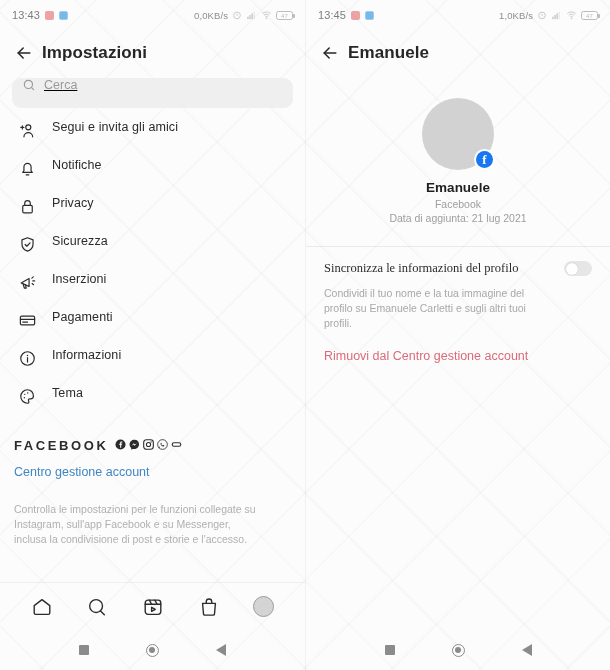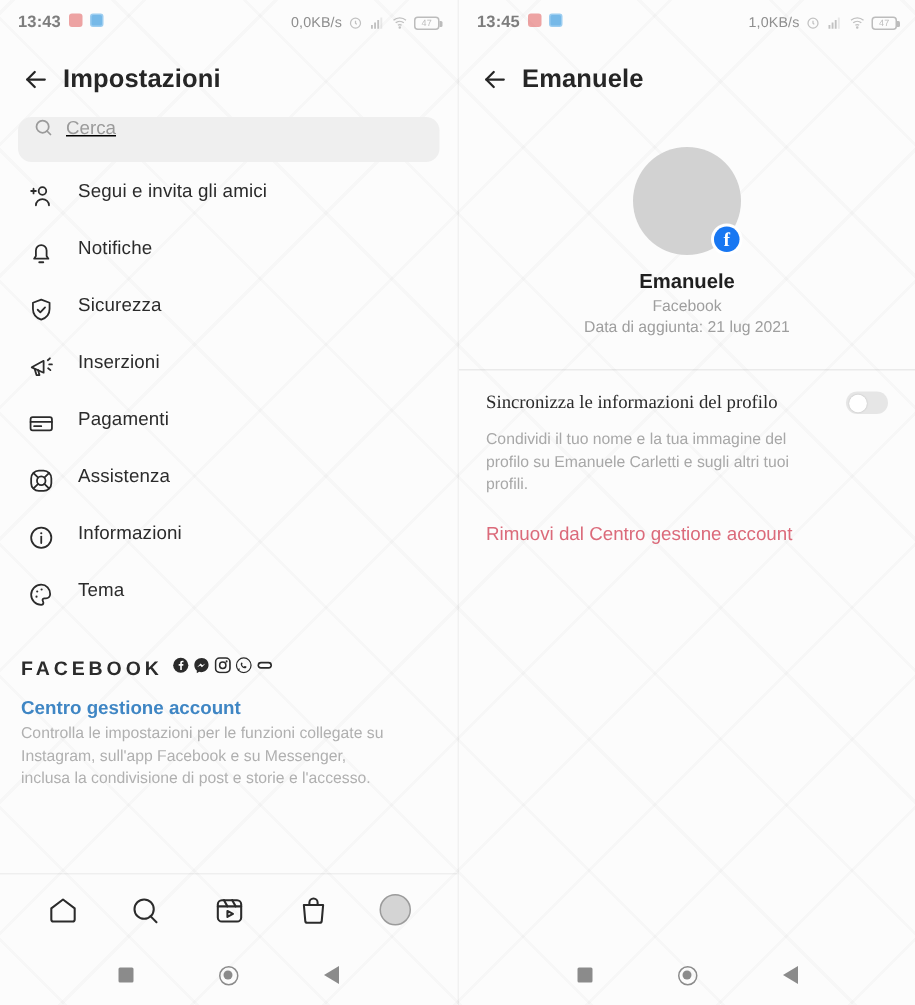--- a/index.html
+++ b/index.html
@@ -41,21 +41,21 @@
   
   .statusbar {
     height: 30px;
     display: flex;
     align-items: center;
     padding: 0 12px;
     font-size: 10.5px;
     color: #8b8b8b;
     letter-spacing: .1px;
   }
-  .sb-left { display: flex; align-items: flex-start; gap: 5px; font-weight: bold; }
+  .sb-left { display: flex; align-items: center; gap: 5px; }
   .sb-clock { font-size: 11px; color: #7d7d7d; }
   .sb-appicon { width: 9px; height: 9px; border-radius: 2px; display: inline-block; }
   .sb-appicon.red { background: #e05a5a; opacity: .55; }
   .sb-appicon.blue { background: #76b9e8; border: 1px solid #9ccdf0; }
   .sb-right {
     margin-left: auto;
     display: flex;
     align-items: center;
     gap: 4px;
     color: #8e8e8e;
@@ -147,23 +147,22 @@
   .fb-word {
     font-size: 13px;
     font-weight: 700;
     letter-spacing: 2.6px;
     color: #2b2b2b;
   }
   .fb-icons { display: flex; align-items: center; gap: 3px; }
   .link-acct {
     font-size: 12.5px;
     color: #3f86c4;
-    margin-bottom: 3px;
+    margin-bottom: 23px;
     cursor: pointer;
-    font-weight: bold;
   }
   .foot-desc {
     font-size: 10.5px;
     line-height: 15px;
     color: #b0b0b0;
     max-width: 252px;
   }
 
   
   .tabbar {
@@ -366,20 +365,29 @@
       <div class="row">
         <span class="ico">
           <svg width="19" height="19" viewBox="0 0 24 24" fill="none" stroke="#2b2b2b" stroke-width="1.5" stroke-linecap="round" stroke-linejoin="round">
               <path d="M6 17h12l-1.5-2.2V10a4.5 4.5 0 0 0-9 0v4.8L6 17z"></path>
               <path d="M10.3 20h3.4"></path>
             </svg>
         </span>
         <span class="lbl">Notifiche</span>
       </div>
 
+      <div class="row">
+        <span class="ico">
+          <svg width="19" height="19" viewBox="0 0 24 24" fill="none" stroke="#2b2b2b" stroke-width="1.5" stroke-linecap="round" stroke-linejoin="round">
+              <rect x="6" y="10.5" width="12" height="9.5" rx="1.5"></rect>
+              <path d="M8.5 10.5V8a3.5 3.5 0 0 1 7 0v2.5"></path>
+            </svg>
+        </span>
+        <span class="lbl">Privacy</span>
+      </div>
 
       <div class="row">
         <span class="ico">
           <svg width="19" height="19" viewBox="0 0 24 24" fill="none" stroke="#2b2b2b" stroke-width="1.5" stroke-linecap="round" stroke-linejoin="round">
               <path d="M12 3.5l7 2.6v5.2c0 4.3-2.9 7.6-7 9-4.1-1.4-7-4.7-7-9V6.1l7-2.6z"></path>
               <path d="M9 12l2.2 2.2L15.2 10"></path>
             </svg>
         </span>
         <span class="lbl">Sicurezza</span>
       </div>
@@ -400,30 +408,20 @@
           <svg width="19" height="19" viewBox="0 0 24 24" fill="none" stroke="#2b2b2b" stroke-width="1.5" stroke-linecap="round" stroke-linejoin="round">
               <rect x="3" y="6.5" width="18" height="11" rx="1.8"></rect>
               <path d="M3 10.5h18"></path>
               <path d="M6 14h6"></path>
             </svg>
         </span>
         <span class="lbl">Pagamenti</span>
       </div>
 
 
-      <div class="row">
-        <span class="ico">
-          <svg width="19" height="19" viewBox="0 0 24 24" fill="none" stroke="#2b2b2b" stroke-width="1.5" stroke-linecap="round" stroke-linejoin="round">
-              <rect x="3.5" y="3.5" width="17" height="17" rx="6.5"></rect>
-              <circle cx="12" cy="12" r="3.6"></circle>
-              <path d="M5.5 5.5l3.9 3.9M18.5 5.5l-3.9 3.9M5.5 18.5l3.9-3.9M18.5 18.5l-3.9-3.9"></path>
-            </svg>
-        </span>
-        <span class="lbl">Assistenza</span>
-      </div>
 
       <div class="row">
         <span class="ico">
           <svg width="19" height="19" viewBox="0 0 24 24" fill="none" stroke="#2b2b2b" stroke-width="1.5" stroke-linecap="round" stroke-linejoin="round">
               <circle cx="12" cy="12" r="8.5"></circle>
               <path d="M12 11v5.5"></path>
               <circle cx="12" cy="8.2" r=".9" fill="#2b2b2b" stroke="none"></circle>
             </svg>
         </span>
         <span class="lbl">Informazioni</span>

